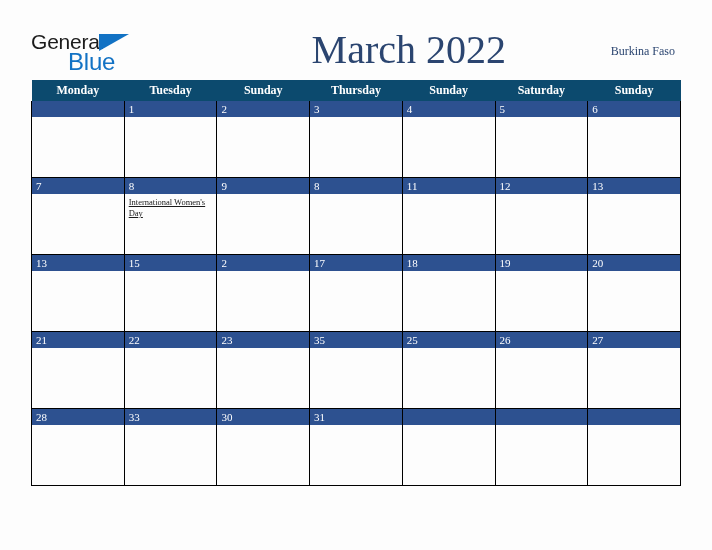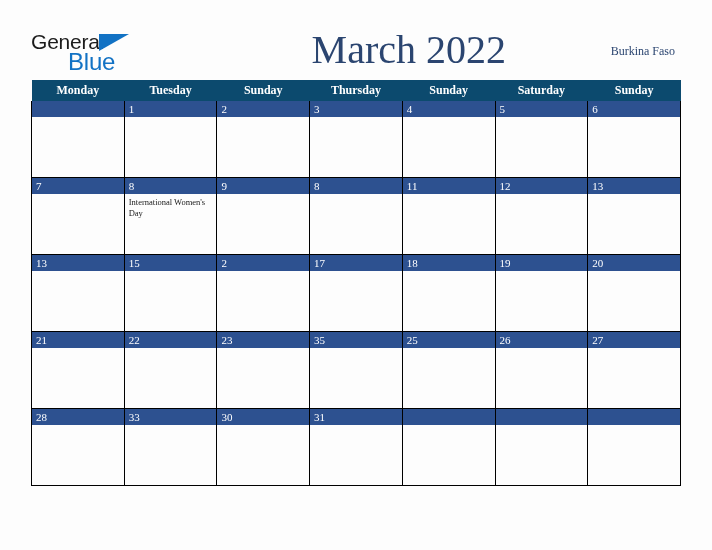--- a/index.html
+++ b/index.html
@@ -126,20 +126,21 @@
   }
   .daybody {
     padding: 3px 4px 0 4px;
     font-family: "Liberation Serif", serif;
     font-size: 8.5px;
     line-height: 11px;
     color: #1a1a1a;
   }
   .event {
     display: block;
+    text-decoration: underline;
   }
 </style>
 </head>
 <body>
 
 <div class="page">
 
   <div class="header">
 
     <div class="logo">

